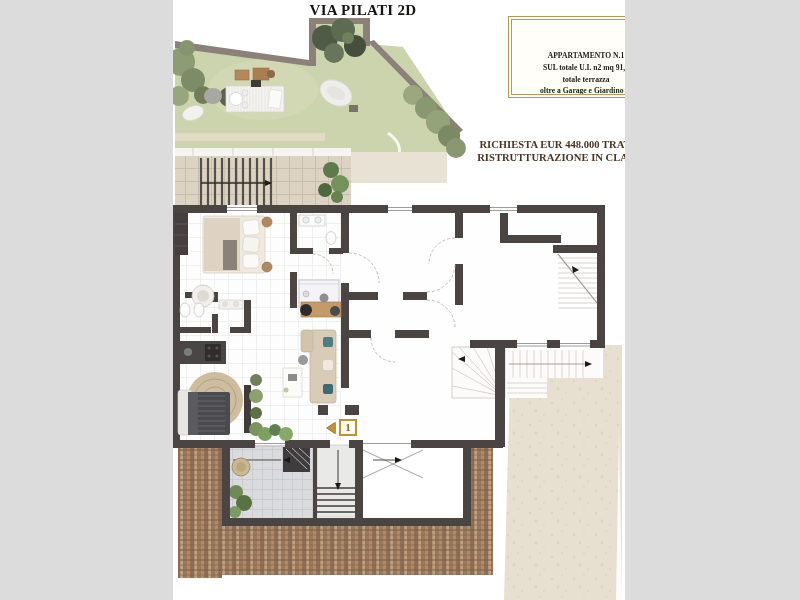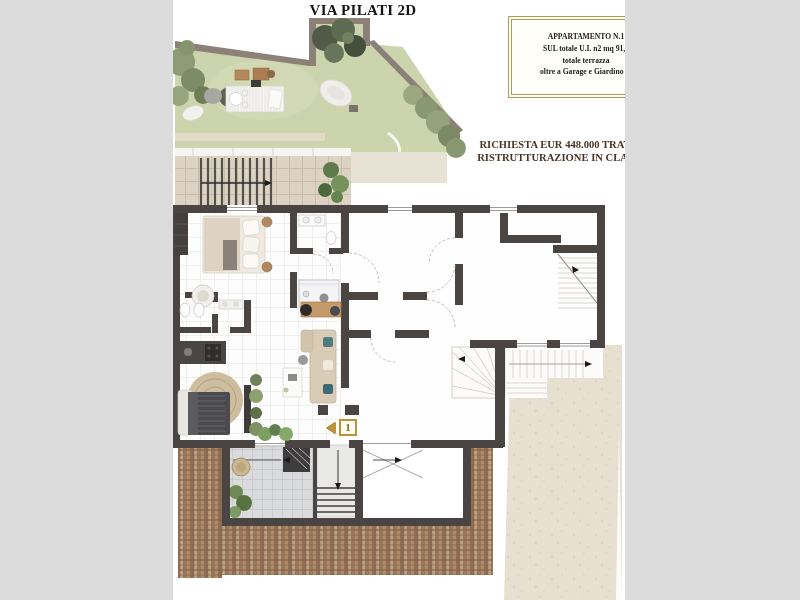--- a/index.html
+++ b/index.html
@@ -4,21 +4,21 @@
 <style>
   html,body{margin:0;padding:0;}
   body{width:800px;height:600px;overflow:hidden;background:#dcdcdc;font-family:"Liberation Serif", serif;}
   .stage{position:relative;width:800px;height:600px;background:#dcdcdc;border-radius:21px;}
   .plan{position:absolute;left:173px;top:0;width:452px;height:600px;background:#ffffff;overflow:hidden;}
   .plan svg{position:absolute;left:0;top:0;}
   .plan-title{position:absolute;left:60px;top:2px;width:260px;text-align:center;
     font-size:15px;font-weight:bold;color:#161413;letter-spacing:.3px;white-space:nowrap;}
   .info-box{position:absolute;left:338px;top:19px;width:150px;height:76px;
     background:#fffef8;border:1px solid #b49a4e;outline:1px solid #b49a4e;outline-offset:2px;
-    box-sizing:border-box;padding-top:11px;overflow:hidden;}
+    box-sizing:border-box;padding-top:30px;overflow:hidden;}
   .info-box div{font-size:7.6px;font-weight:bold;color:#24201d;line-height:1.55;text-align:center;white-space:nowrap;}
   .price-block{position:absolute;left:288px;top:138px;width:202px;overflow:visible;}
   .price-block div{font-size:10.6px;font-weight:bold;color:#4a3322;line-height:1.25;text-align:center;white-space:nowrap;}
   .badge-wrap{position:absolute;left:154px;top:419px;display:flex;align-items:center;}
   .badge-arrow{width:0;height:0;border-top:6px solid transparent;border-bottom:6px solid transparent;
     border-right:9px solid #c09435;filter:drop-shadow(-1px 0 0 #8a6a1f);}
   .badge-square{margin-left:3px;width:14px;height:13px;background:#fdfbf2;border:2px solid #bd9335;
     color:#8a6a1f;font-size:11px;font-weight:bold;text-align:center;line-height:13px;font-family:"Liberation Serif",serif;}
 </style>
 </head>

